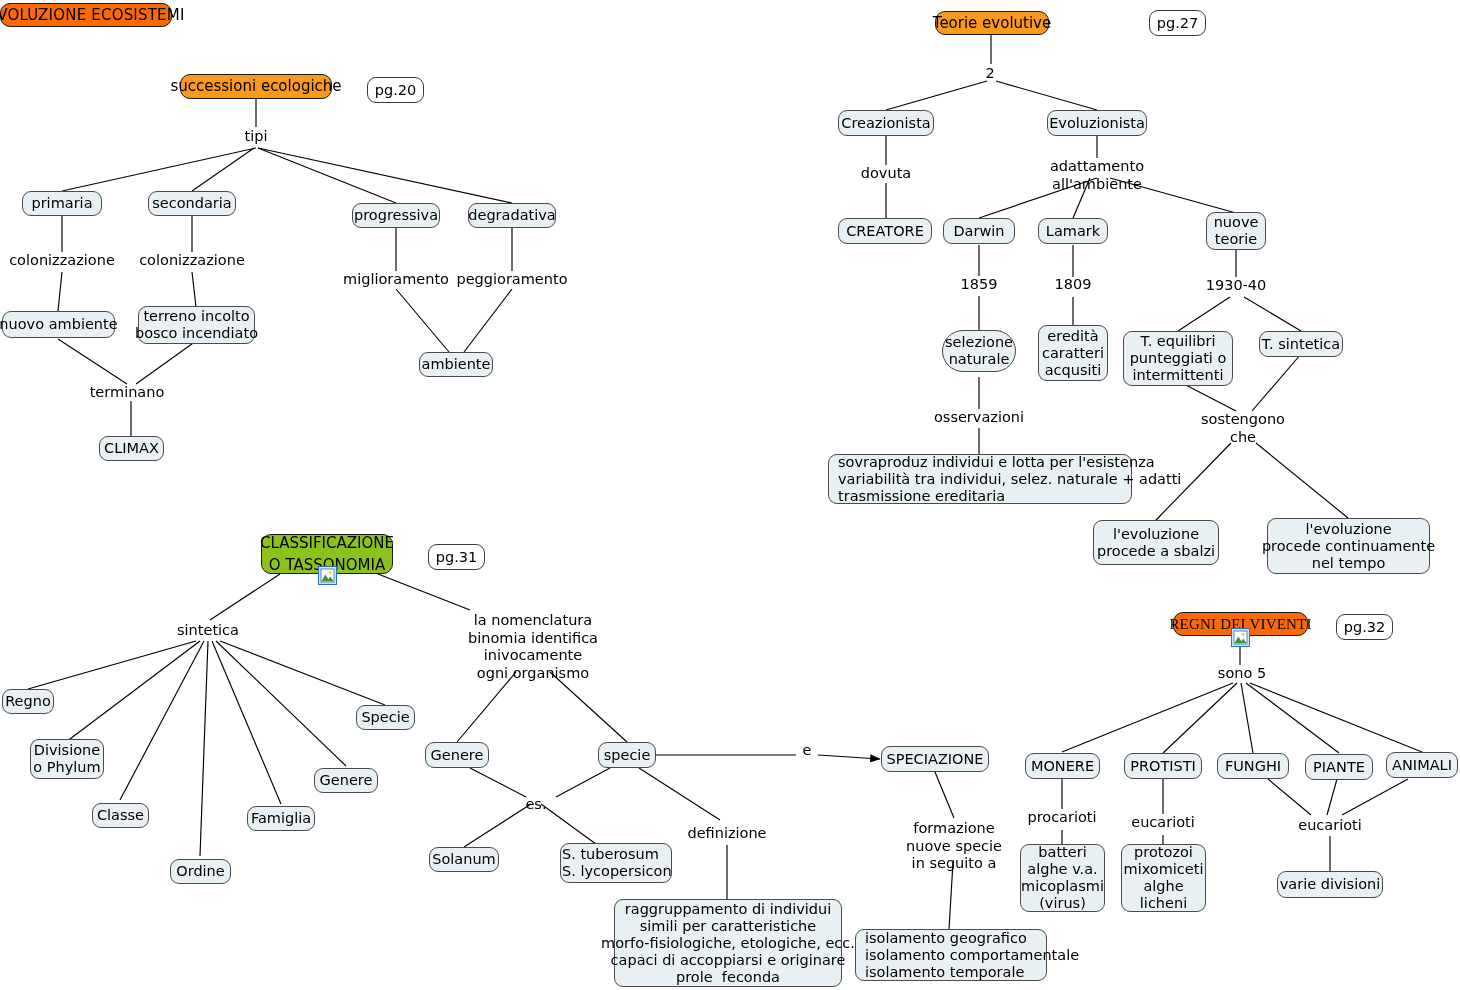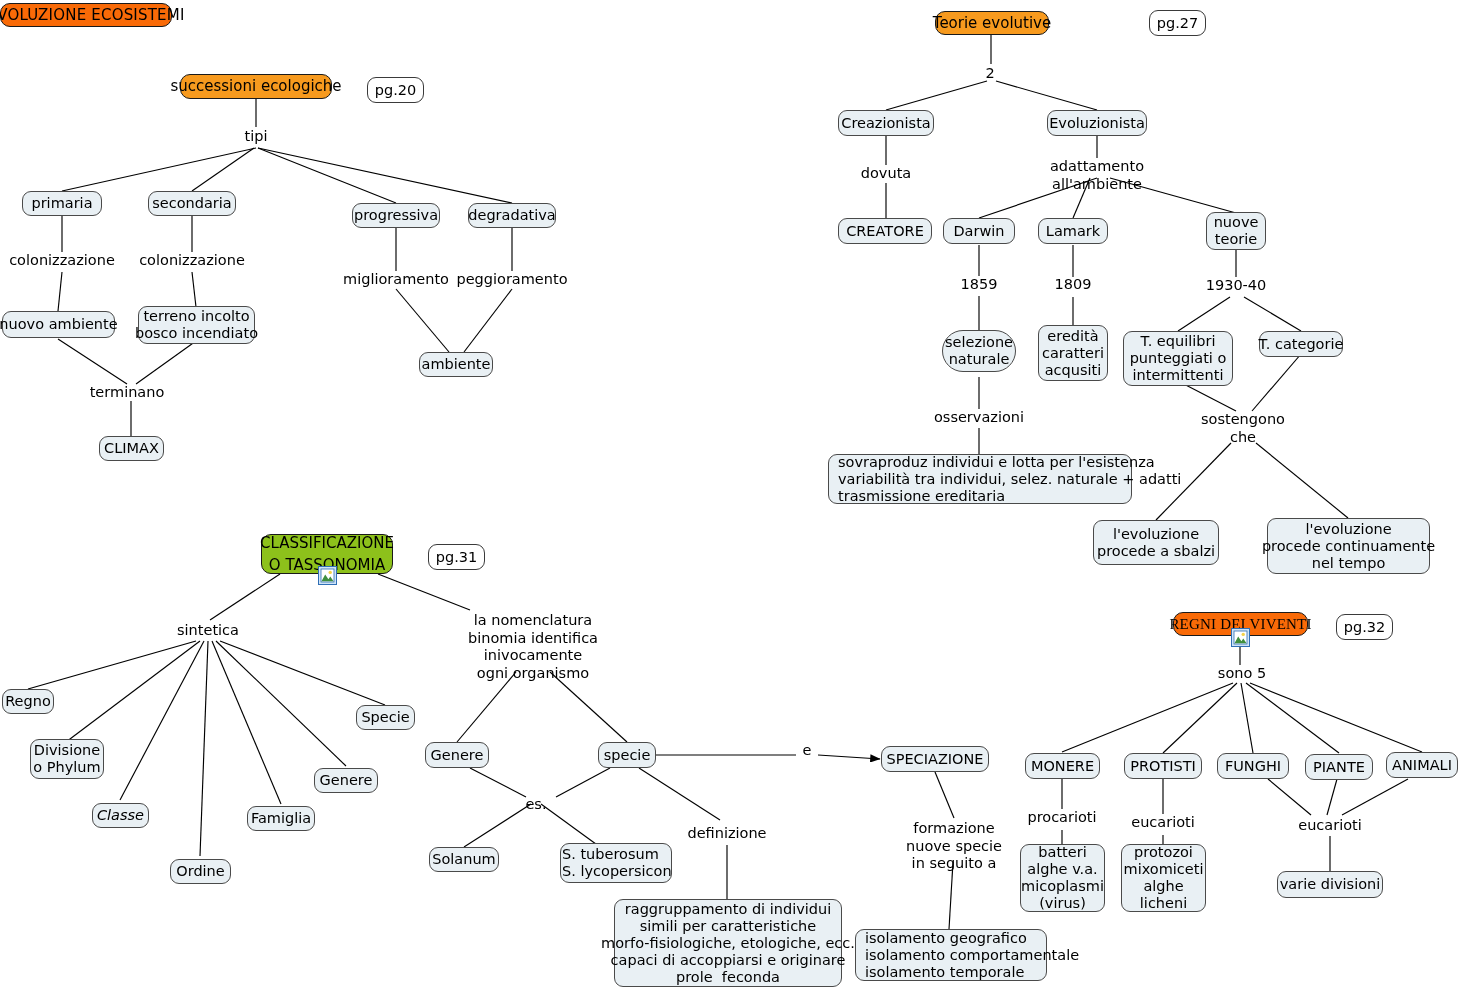--- a/index.html
+++ b/index.html
@@ -245,21 +245,21 @@
   <div class="edge-label" style="left:1236px; top:277px; width:80px;">1930-40</div>
 
   <div class="node" style="left:942px; top:330px; width:74px; height:42px;border-radius:21px;">selezione
 naturale</div>
   <div class="node" style="left:1038px; top:325px; width:70px; height:56px;">eredità
 caratteri
 acqusiti</div>
   <div class="node" style="left:1123px; top:331px; width:110px; height:55px;">T. equilibri
 punteggiati o
 intermittenti</div>
-  <div class="node" style="left:1259px; top:331px; width:84px; height:26px;">T. categorie</div>
+  <div class="node" style="left:1259px; top:331px; width:84px; height:26px;">T. sintetica</div>
 
   <div class="edge-label" style="left:979px; top:409px; width:120px;">osservazioni</div>
   <div class="edge-label" style="left:1243px; top:411px; width:120px;">sostengono
 che</div>
 
   <div class="node" style="left:828px; top:454px; width:304px; height:50px; justify-content:flex-start; text-align:left; padding-left:9px;">sovraproduz individui e lotta per l'esistenza
 variabilità tra individui, selez. naturale + adatti
 trasmissione ereditaria</div>
 
   <div class="node" style="left:1093px; top:520px; width:126px; height:45px;">l'evoluzione
@@ -282,21 +282,21 @@
 
   <div class="edge-label" style="left:208px; top:622px; width:110px;">sintetica</div>
   <div class="edge-label" style="left:533px; top:612px; width:150px;">la nomenclatura
 binomia identifica
 inivocamente
 ogni organismo</div>
 
   <div class="node" style="left:2px; top:689px; width:52px; height:25px;">Regno</div>
   <div class="node" style="left:30px; top:739px; width:74px; height:40px;">Divisione
 o Phylum</div>
-  <div class="node" style="left:92px; top:803px; width:57px; height:25px;font-style:italic;">Classe</div>
+  <div class="node" style="left:92px; top:803px; width:57px; height:25px;">Classe</div>
   <div class="node" style="left:170px; top:859px; width:61px; height:25px;">Ordine</div>
   <div class="node" style="left:247px; top:806px; width:68px; height:25px;">Famiglia</div>
   <div class="node" style="left:314px; top:768px; width:64px; height:25px;">Genere</div>
   <div class="node" style="left:356px; top:705px; width:59px; height:25px;">Specie</div>
 
   <div class="node" style="left:425px; top:742px; width:64px; height:26px;">Genere</div>
   <div class="node" style="left:598px; top:742px; width:58px; height:26px;">specie</div>
 
   <div class="edge-label" style="left:536px; top:796px; width:40px;">es.</div>
 

